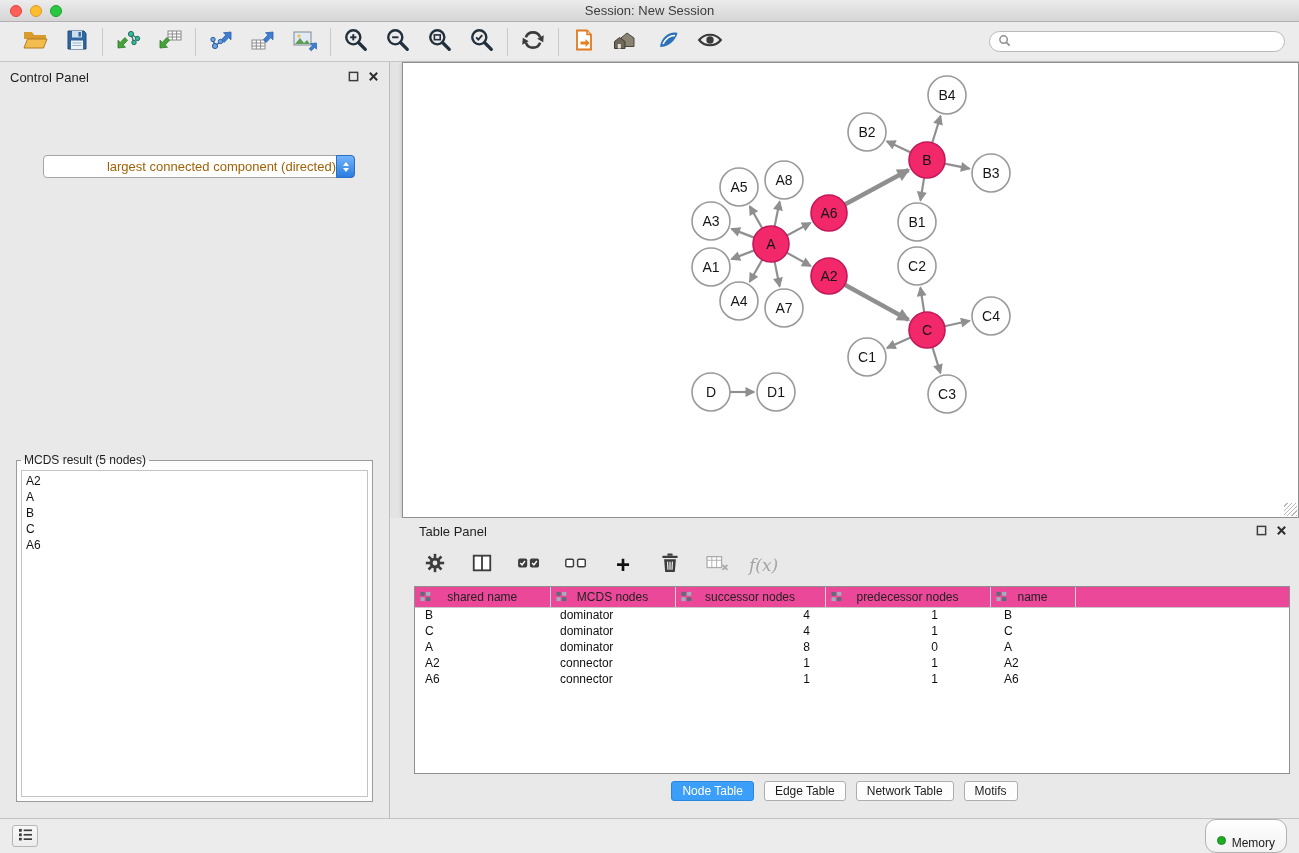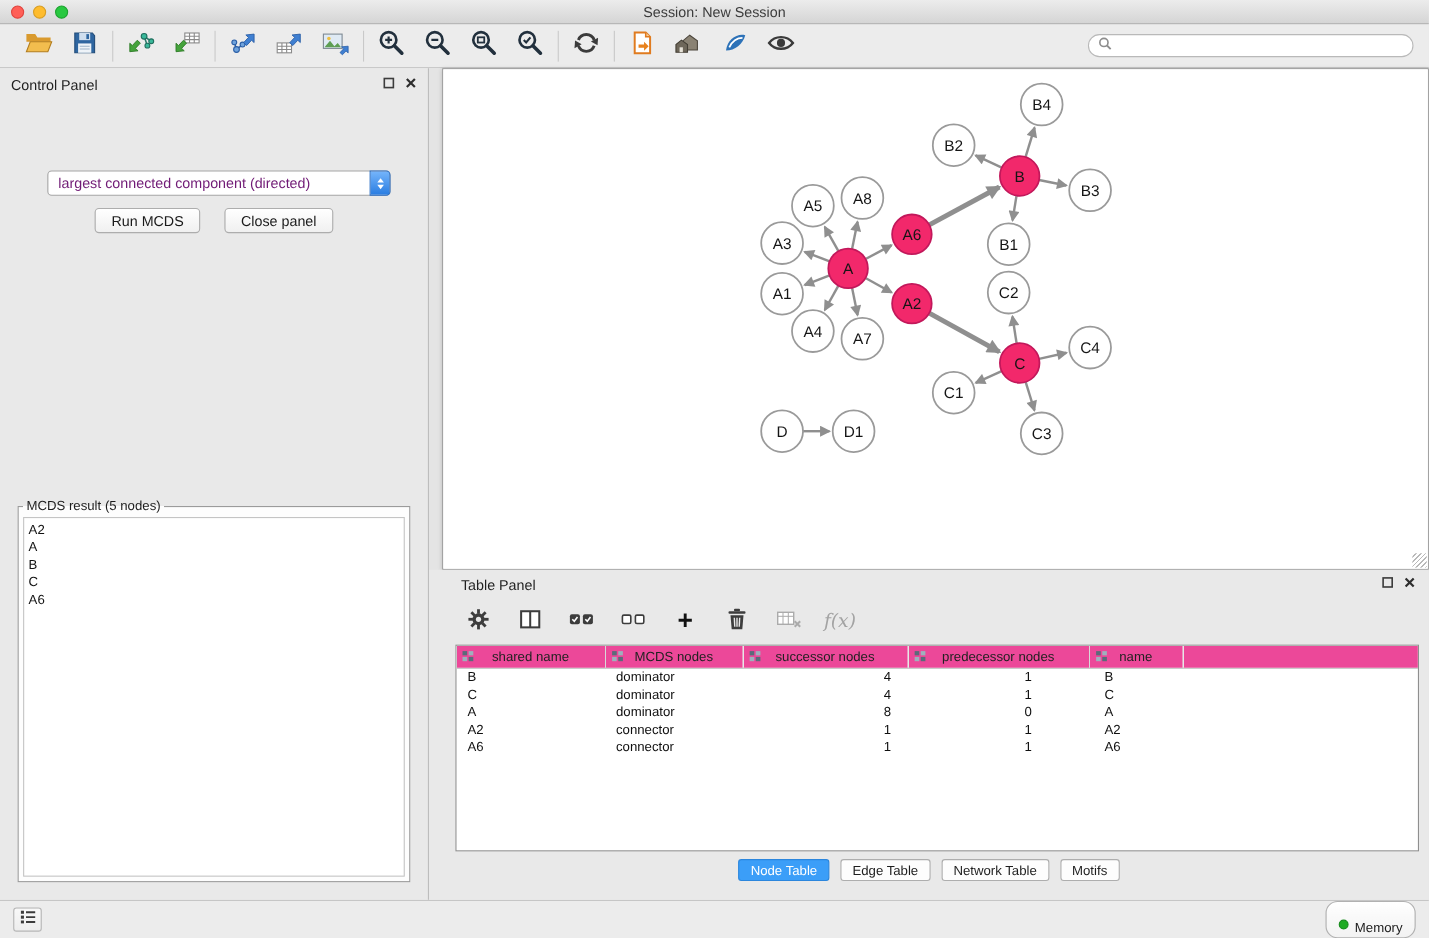--- a/index.html
+++ b/index.html
@@ -32,21 +32,21 @@
   .cp-header { height:30px; display:flex; align-items:center; padding:0 10px; }
   .panel-title { font-size:13px; color:#1f1f1f; }
   .panel-hicons { margin-left:auto; display:flex; gap:9px; align-items:center; }
   .cp-tabs { position:absolute; top:34px; left:0; width:100%; display:flex; justify-content:center; }
   .cp-tab { padding:3px 12px; font-size:13px; color:#222; background:linear-gradient(#ffffff,#f0f0f0); border:1px solid #b4b4b4; border-left-width:0; }
   .cp-tab:first-child { border-left-width:1px; border-radius:4px 0 0 4px; }
   .cp-tab:last-child { border-radius:0 4px 4px 0; }
   .cp-tab.active { background:#3b9ef8; color:#fff; border-color:#2b86dd; }
   .cp-optim-label { position:absolute; top:68px; left:0; width:100%; text-align:center; font-size:13px; color:#1c1c1c; }
   .cp-dropdown { position:absolute; top:93px; left:43px; width:312px; height:23px; background:#fff; border:1px solid #a5a5a5; border-radius:4px; display:flex; align-items:center; }
-  .cp-dropdown .dd-text { flex:1; font-size:13px; color:#701a75; padding-left:9px; white-space:nowrap; overflow:hidden; }
+  .cp-dropdown .dd-text { flex:1; font-size:13px; color:#a16207; padding-left:9px; white-space:nowrap; overflow:hidden;text-align:right; }
   .dd-stepper { width:19px; height:23px; margin:-1px -1px -1px 0; border-radius:0 4px 4px 0; background:linear-gradient(#74b4fb,#2a7de1); display:flex; flex-direction:column; align-items:center; justify-content:center; gap:2px; border:1px solid #2a6fc6; }
   .dd-up { width:0; height:0; border-left:3.5px solid transparent; border-right:3.5px solid transparent; border-bottom:4px solid #fff; }
   .dd-down { width:0; height:0; border-left:3.5px solid transparent; border-right:3.5px solid transparent; border-top:4px solid #fff; }
   .cp-buttons { position:absolute; top:127px; left:0; width:100%; display:flex; justify-content:center; gap:22px; }
   .btn { font-size:13px; color:#1a1a1a; background:linear-gradient(#ffffff,#f0f0f0); border:1px solid #adadad; border-radius:4px; padding:3px 14px; }
   .cp-result { position:absolute; top:391px; left:16px; right:16px; bottom:16px; border:1px solid #9b9b9b; background:#fdfdfd; }
   .cp-result legend { font-size:12px; color:#1d1d1d; margin-left:4px; padding:0 3px; }
   .mcds-list { position:absolute; top:3px; left:4px; right:4px; bottom:4px; border:1px solid #c4c4c4; background:#fff; padding:2px 4px; overflow:hidden; }
   .result-item { font-size:12px; line-height:16px; color:#111; }
 
@@ -270,24 +270,20 @@
                 <path d="M2 2 L10 10 M10 2 L2 10" stroke="#2e2e2e" stroke-width="2.2"></path>
               </svg></span>
         </span>
       </div>
       <div class="cp-dropdown">
         <span class="dd-text">largest connected component (directed)</span>
         <span class="dd-stepper">
             <span class="dd-up"></span>
             <span class="dd-down"></span>
           </span>
-      </div>
-      <div class="cp-buttons">
-        <button class="btn">Run MCDS</button>
-        <button class="btn">Close panel</button>
       </div>
       <fieldset class="cp-result">
         <legend>MCDS result (5 nodes)</legend>
         <div class="mcds-list">
             <div class="result-item">A2</div>
             <div class="result-item">A</div>
             <div class="result-item">B</div>
             <div class="result-item">C</div>
             <div class="result-item">A6</div>
           </div>

